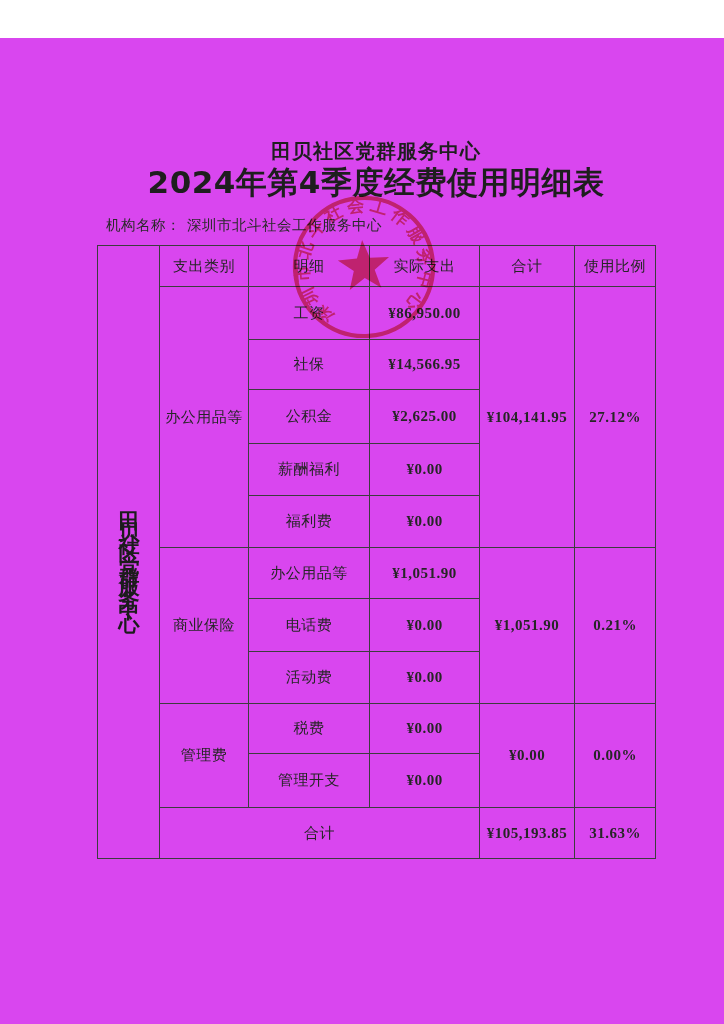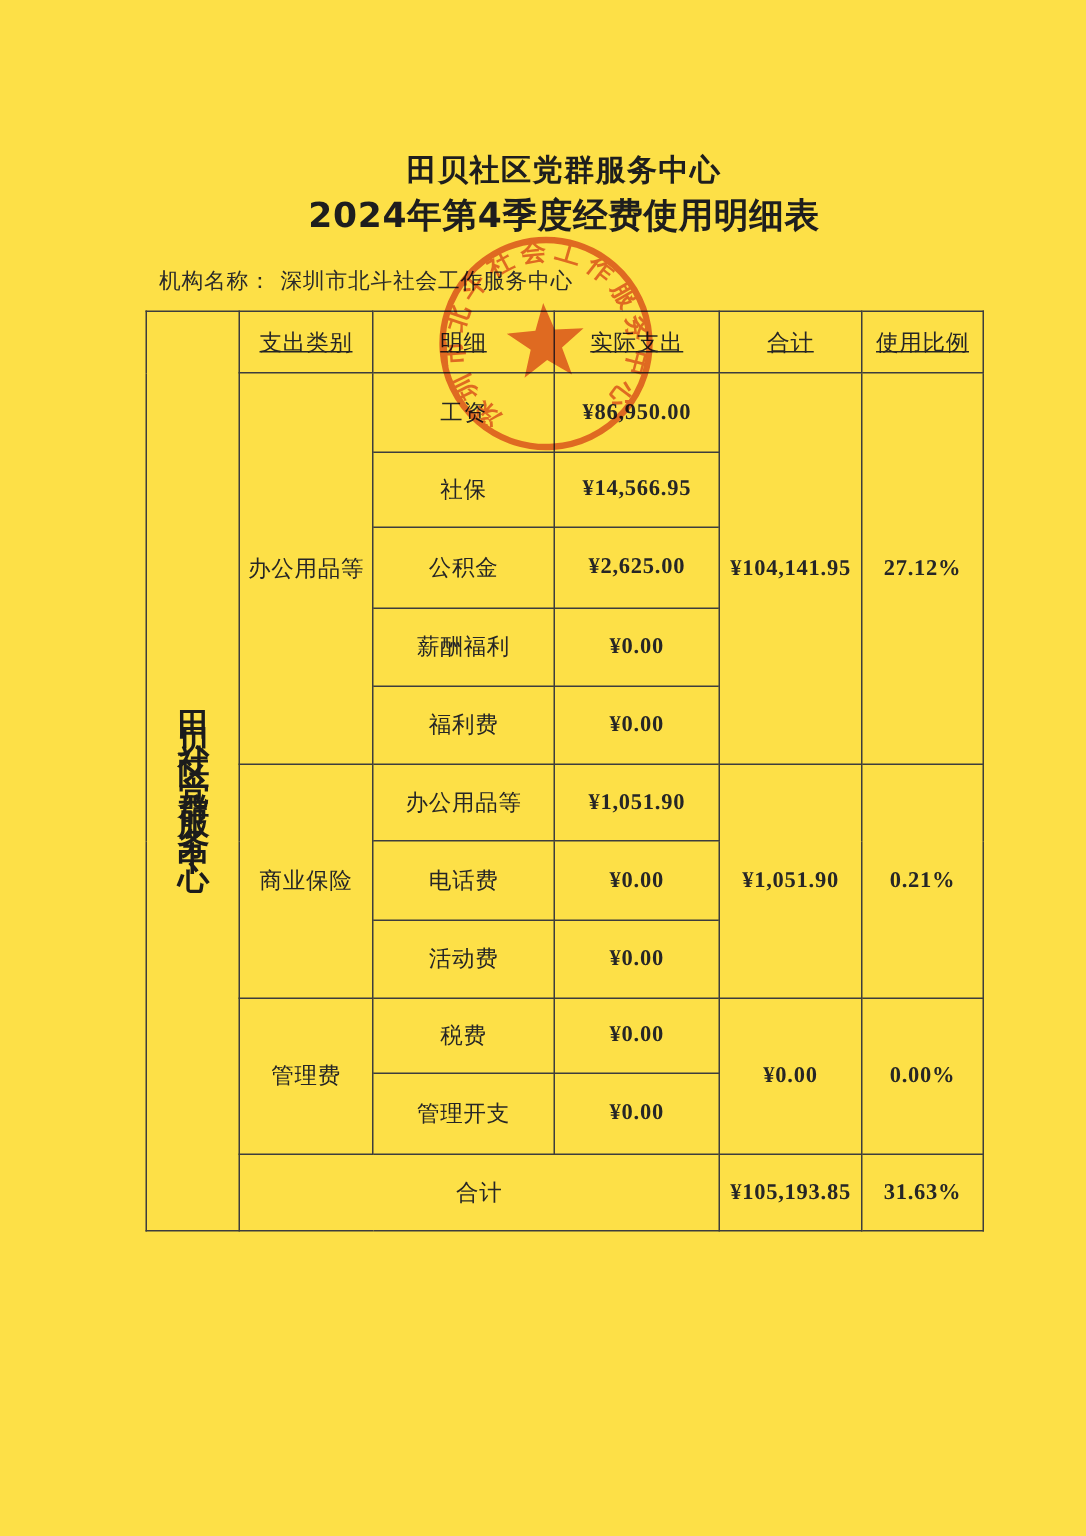--- a/index.html
+++ b/index.html
@@ -6,32 +6,33 @@
   body {
     width: 724px; height: 1024px;
     background: #ffffff;
     font-family: "Liberation Serif", "DejaVu Serif", serif;
     color: #262626;
     position: relative;
     overflow: hidden;
   }
   .page {
     position: absolute; inset: 0;
-    background: #fde047;
+    background: #d946ef;
+    margin-top: 38px;
   }
   .titles {
     position: absolute;
     left: 97px; top: 98px; width: 558px;
     text-align: center;
     font-family: "DejaVu Sans", "Liberation Sans", sans-serif;
     font-weight: 700;
     color: #1e1e1e;
   }
   .title-line1 { font-size: 20px; line-height: 30px; letter-spacing: 1px; }
-  .title-line2 { font-size: 23px; line-height: 32px; letter-spacing: 0.5px; }
+  .title-line2 { font-size: 31px; line-height: 32px; letter-spacing: 0.5px; }
   .org-line {
     position: absolute;
     left: 106px; top: 178px;
     font-size: 14.5px; color: #2a2a2a;
     letter-spacing: 0.5px;
   }
   .org-line .org-name { margin-left: 6px; }
   table.expense {
     position: absolute;
     left: 97px; top: 207px;
@@ -42,21 +43,21 @@
   }
   table.expense td {
     border: 1.6px solid #3d3d3d;
     text-align: center;
     vertical-align: middle;
     font-size: 15px;
     color: #262626;
     padding: 0 2px;
     letter-spacing: 0.5px;
   }
-  td.header-cell { font-size: 15.5px; text-decoration: underline; }
+  td.header-cell { font-size: 15.5px; }
   td.name-cell { width: 62px; }
   .v-text {
     display: inline-block;
     writing-mode: vertical-rl;
     text-orientation: upright;
     font-family: "DejaVu Sans", "Liberation Sans", sans-serif;
     font-weight: 700;
     font-size: 21px;
     letter-spacing: 11px;
     color: #1c1c1c;

